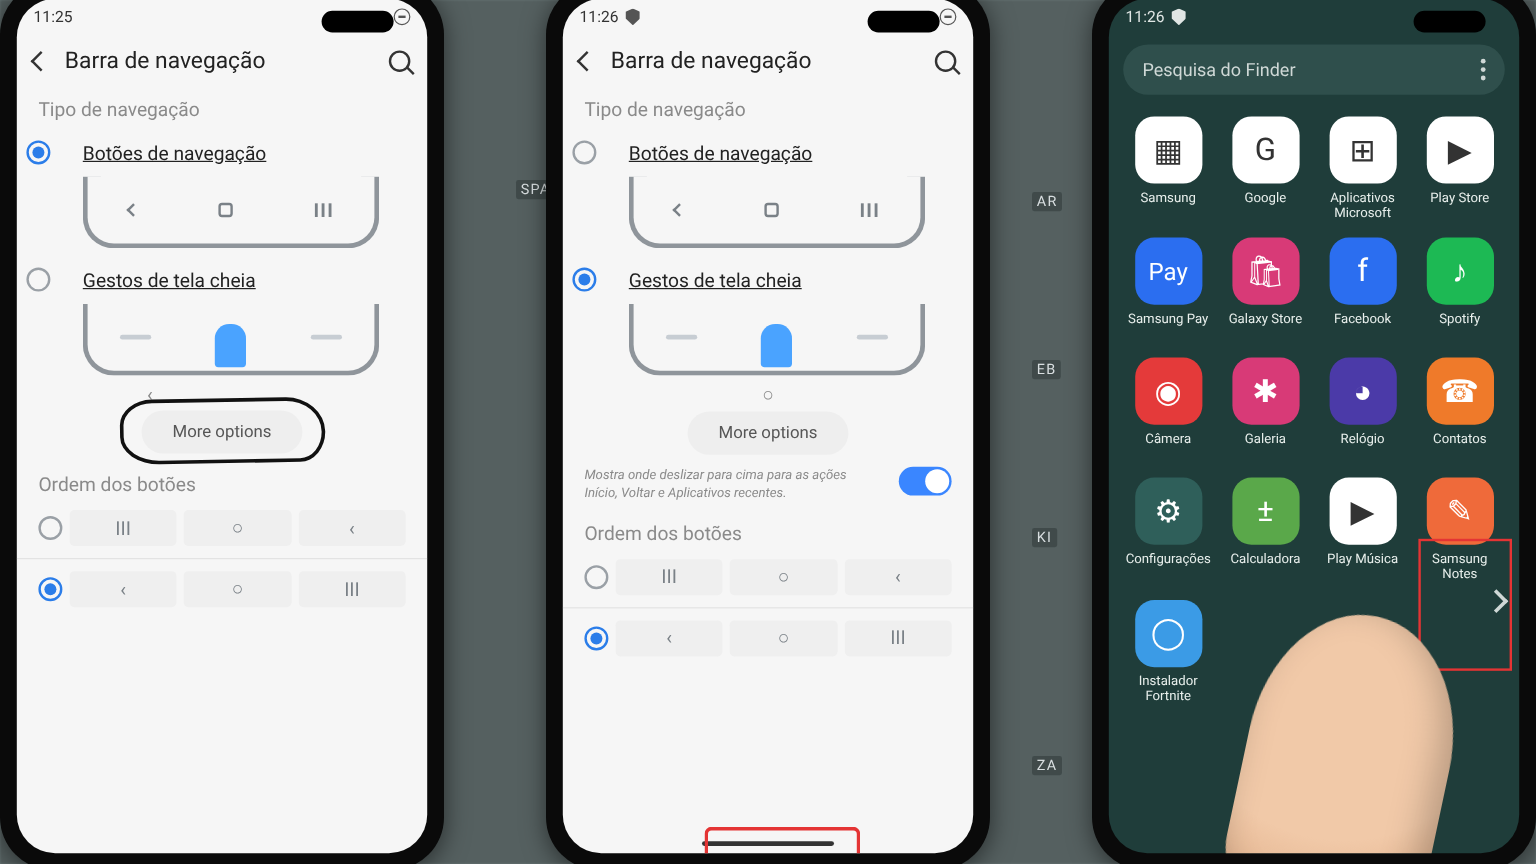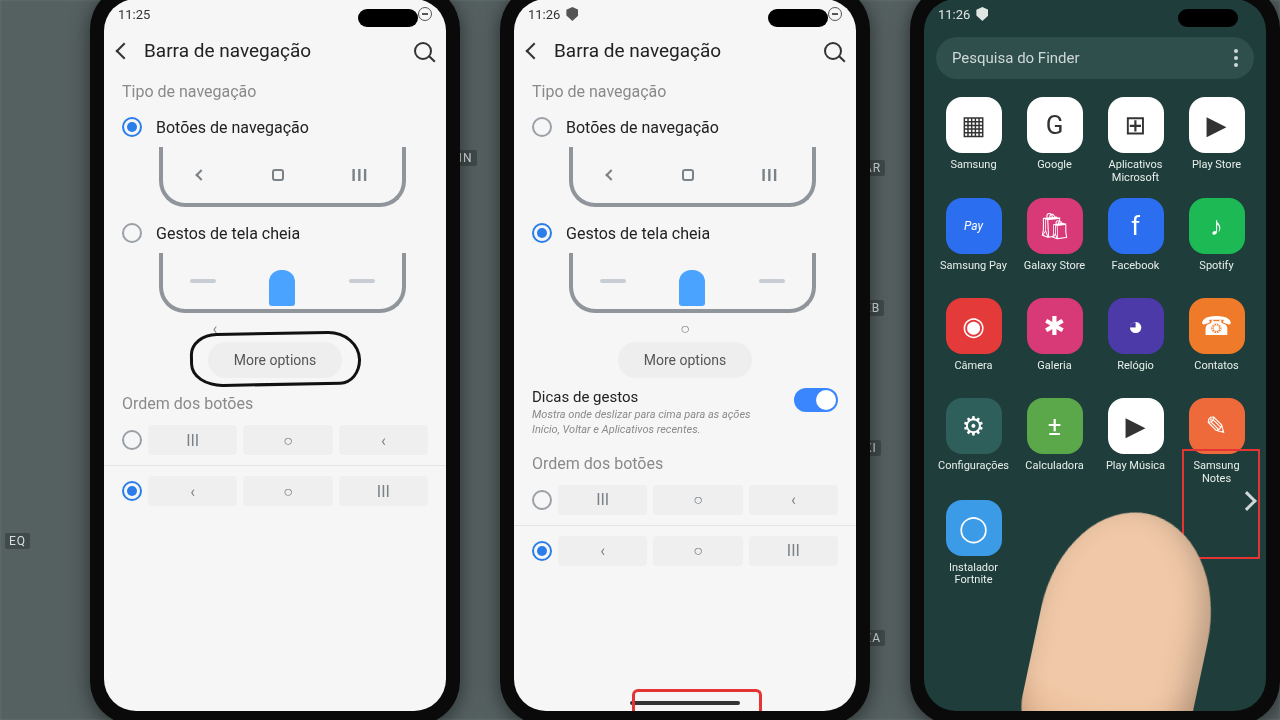--- a/index.html
+++ b/index.html
@@ -13,21 +13,21 @@
   }
   
   .bg {
     position: absolute; inset:0;
     background:
       radial-gradient(circle at 20% 30%, #8a9aa0 0 60px, transparent 62px),
       radial-gradient(circle at 80% 70%, #8a9aa0 0 80px, transparent 82px),
       linear-gradient(#556060 0 0);
     filter: blur(1px);
   }
-  .stage { position: relative; width:1280px; height:720px; display:flex; gap:40px; justify-content:flex-end; align-items:center; }
+  .stage { position: relative; width:1280px; height:720px; display:flex; gap:40px; justify-content:space-between; align-items:center; }
   .phone {
     width: 370px;
     height: 740px;
     background: #0a0a0a;
     border-radius: 44px;
     padding: 14px;
     position: relative;
     box-shadow: 0 4px 20px rgba(0,0,0,.5);
     margin-top: -10px;
   }
@@ -56,21 +56,21 @@
     display:flex; align-items:center; padding: 10px 14px 14px 14px; gap:14px;
   }
   .back-chevron {
     width:12px;height:12px;border-left:2px solid #333;border-bottom:2px solid #333;
     transform: rotate(45deg);
   }
   .title { font-size: 19px; color:#222; }
   .search-ico { margin-left:auto; width:18px;height:18px;border:2px solid #333;border-radius:50%;position:relative;}
   .search-ico::after{content:"";position:absolute;width:8px;height:2px;background:#333;right:-6px;bottom:-2px;transform:rotate(45deg);}
   .section-label { font-size:16px; color:#8a8a8a; padding: 6px 18px; }
-  .row { display:flex; align-items:center; gap:14px; padding: 10px 18px; }
+  .row { display:flex; align-items:center; gap:27px; padding: 10px 8px; text-decoration: underline; }
   .radio { width:20px;height:20px;border:2px solid #9aa0a6;border-radius:50%;flex:none;position:relative;}
   .radio.on { border-color:#2b7de9;}
   .radio.on::after{content:"";position:absolute;inset:3px;background:#2b7de9;border-radius:50%;}
   .opt-label { font-size:16px; color:#222; }
   .navframe {
     margin: 0 40px 6px 55px; height:60px;
     border:4px solid #8f959b; border-top:none;
     border-radius: 0 0 26px 26px;
     display:flex; align-items:center; justify-content:space-around;
     color:#7a8187;
@@ -235,21 +235,20 @@
       <div class="navframe gesture-frame">
         <span class="bar"></span>
         <span class="bar center"></span>
         <span class="bar"></span>
       </div>
       <div style="text-align:center;color:#8a8a8a">○</div>
       <div class="more-btn">More options</div>
 
       <div class="hint-row">
         <div>
-          <div class="hint-title">Dicas de gestos</div>
           <div class="hint-sub">Mostra onde deslizar para cima para as ações Início, Voltar e Aplicativos recentes.</div>
         </div>
         <span class="toggle"></span>
       </div>
 
       <div class="section-label">Ordem dos botões</div>
       <div class="order-preview">
         <span class="radio"></span>
         <span class="box">III</span>
         <span class="box">○</span>
@@ -294,21 +293,21 @@
           </div>
           <div class="app">
             <div class="ic white">⊞</div>
             <div class="lbl">Aplicativos Microsoft</div>
           </div>
           <div class="app">
             <div class="ic white">▶</div>
             <div class="lbl">Play Store</div>
           </div>
           <div class="app">
-            <div class="ic blue" style="font-size: 12px; font-style: italic;">Pay</div>
+            <div class="ic blue" style="font-size: 20px;">Pay</div>
             <div class="lbl">Samsung Pay</div>
           </div>
           <div class="app">
             <div class="ic pink">🛍</div>
             <div class="lbl">Galaxy Store</div>
           </div>
           <div class="app">
             <div class="ic blue">f</div>
             <div class="lbl">Facebook</div>
           </div>

